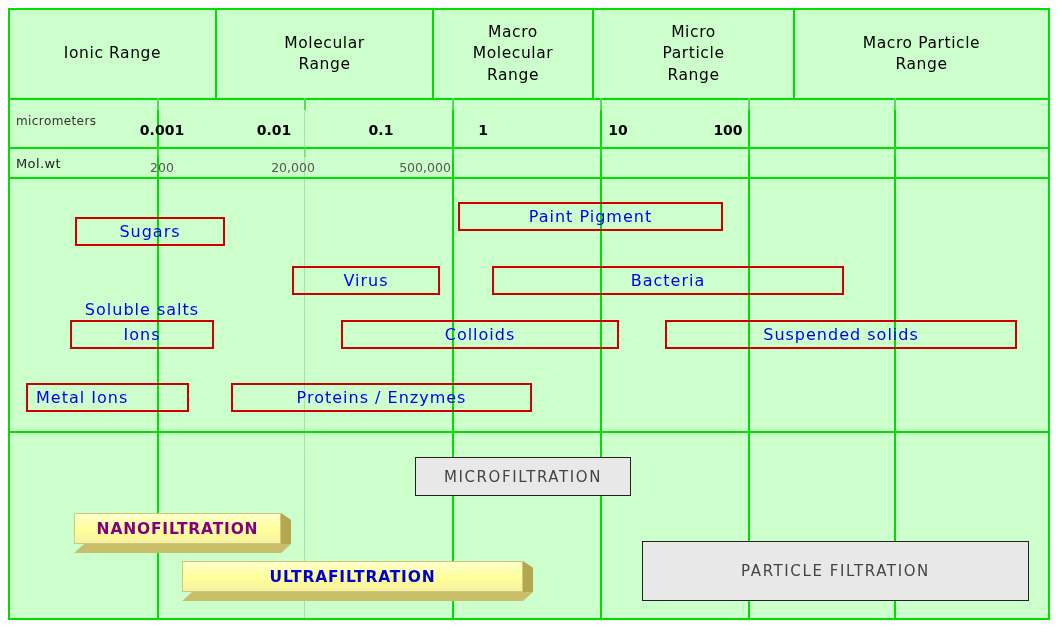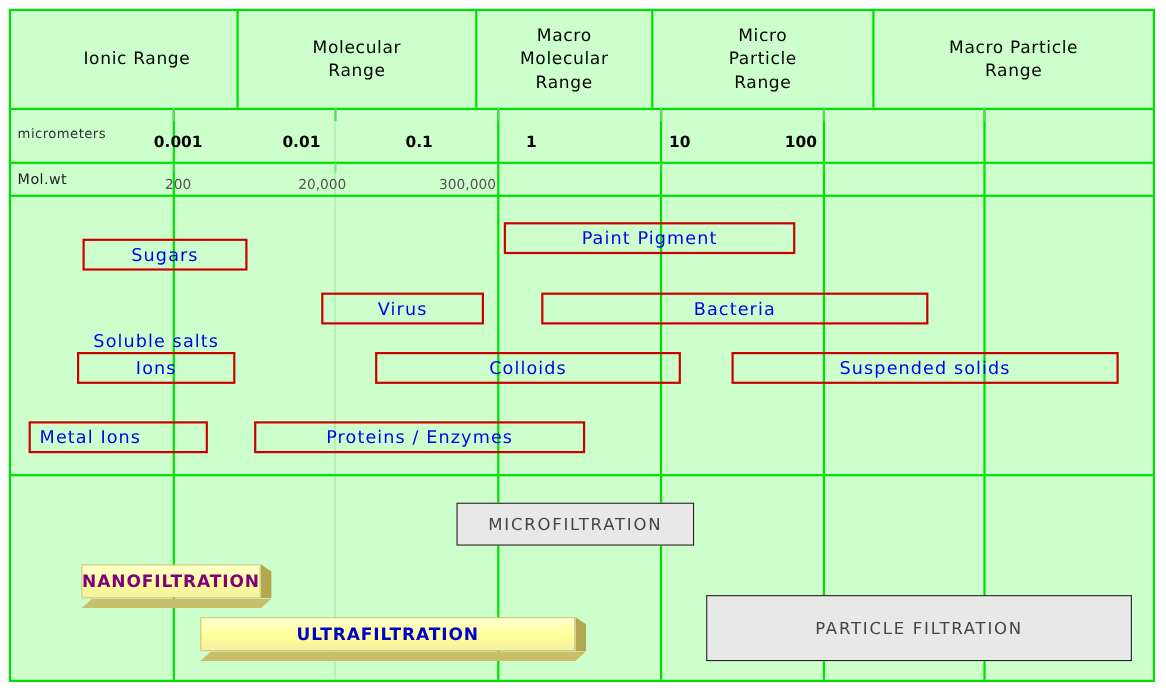--- a/index.html
+++ b/index.html
@@ -62,21 +62,21 @@
 <div id="stage">
   <div class="frame">
 
     <div class="vline" style="left:147px;top:88px;height:520px;"></div>
     <div class="vline thin" style="left:294px;top:88px;height:520px;"></div>
     <div class="vline" style="left:442px;top:88px;height:520px;"></div>
     <div class="vline" style="left:590px;top:88px;height:520px;"></div>
     <div class="vline" style="left:738px;top:88px;height:520px;"></div>
     <div class="vline" style="left:884px;top:88px;height:520px;"></div>
 
-    <div class="hdr-cell" style="left:12px;width:205px;">
+    <div class="hdr-cell" style="left:0px;width:205px;">
       <span>Ionic Range</span>
     </div>
     <div class="hdr-sep" style="left:205px;"></div>
 
     <div class="hdr-cell" style="left:207px;width:215px;white-space:pre-line;">
       <span>Molecular
 Range</span>
     </div>
     <div class="hdr-sep" style="left:422px;"></div>
 
@@ -123,21 +123,21 @@
 
     <div class="vline tick" style="left:147px;top:137px;height:10px;opacity:.55;"></div>
     <div class="vline tick" style="left:294px;top:137px;height:10px;opacity:.55;"></div>
     <div class="vline tick" style="left:442px;top:137px;height:10px;opacity:.35;"></div>
     <div class="vline tick" style="left:590px;top:137px;height:10px;opacity:.35;"></div>
     <div class="vline tick" style="left:738px;top:137px;height:10px;opacity:.35;"></div>
     <div class="vline tick" style="left:884px;top:137px;height:10px;opacity:.35;"></div>
 
     <div class="molwt-val" style="left:152px;top:150px;">200</div>
     <div class="molwt-val" style="left:283px;top:150px;">20,000</div>
-    <div class="molwt-val" style="left:415px;top:150px;">300,000</div>
+    <div class="molwt-val" style="left:415px;top:150px;">500,000</div>
 
     <div class="hrule" style="top:167px;width:1038px;"></div>
 
     <div class="sub-box" style="left:65px;top:207px;width:150px;height:29px;">
       <span>Sugars</span>
     </div>
 
     <div class="sub-box" style="left:448px;top:192px;width:265px;height:29px;">
       <span>Paint Pigment</span>
     </div>
@@ -168,21 +168,21 @@
       <span>Metal Ions</span>
     </div>
 
     <div class="sub-box" style="left:221px;top:373px;width:301px;height:29px;">
       <span>Proteins / Enzymes</span>
     </div>
 
     <div class="hrule" style="top:421px;width:1038px;"></div>
 
 
-    <div class="plaque" style="left:64px;top:503px;width:173px;height:40px;">
+    <div class="plaque" style="left:64px;top:503px;width:217px;height:40px;">
       <div class="side"></div>
       <div class="bot"></div>
       <div class="face">
         <span style="color:#800080;">NANOFILTRATION</span>
       </div>
     </div>
 
     <div class="plaque" style="left:172px;top:551px;width:351px;height:40px;">
       <div class="side"></div>
       <div class="bot"></div>

